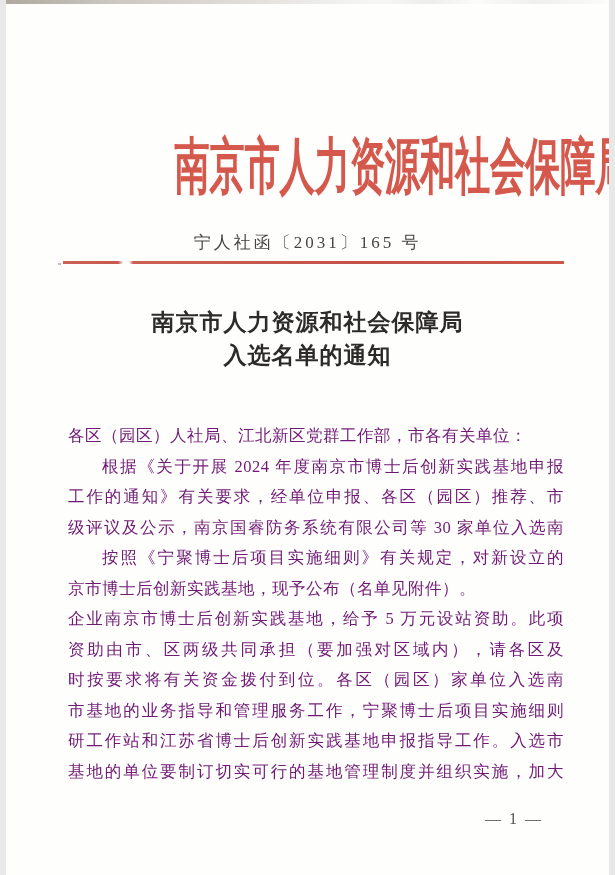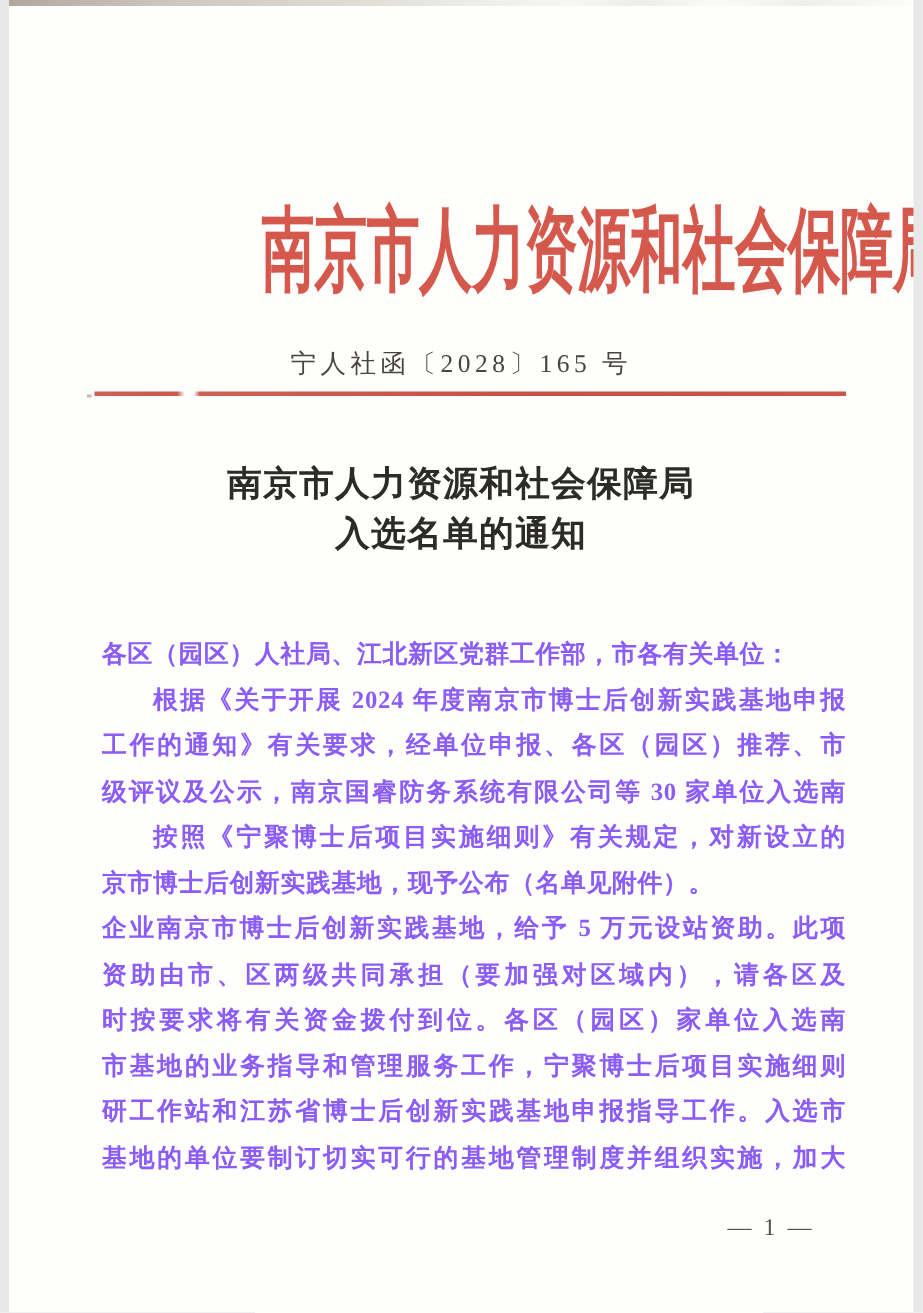--- a/index.html
+++ b/index.html
@@ -95,23 +95,22 @@
     color: #2c2b29;
     letter-spacing: 1px;
   }
   .body-text {
     position: absolute;
     top: 421px;
     left: 62px;
     width: 496px;
     font-size: 16.5px;
     line-height: 30.5px;
-    color: #8b5cf6;
+    color: #701a75;
     letter-spacing: 0.5px;
-    font-weight: bold;
   }
   .body-line {
     height: 30.5px;
     white-space: nowrap;
   }
   .body-line.fill {
     text-align: justify;
     text-align-last: justify;
     white-space: normal;
   }
@@ -133,21 +132,21 @@
 <body>
 
 <div class="page">
 
   <div class="scan-edge"></div>
 
   <div class="red-header">
     <span class="stretch">南京市人力资源和社会保障局</span>
   </div>
 
-  <div class="doc-number">宁人社函〔2028〕165 号</div>
+  <div class="doc-number">宁人社函〔2031〕165 号</div>
 
   <div class="red-rule"></div>
   <div class="rule-dot"></div>
 
   <div class="doc-title">
     <div>南京市人力资源和社会保障局</div>
     <div>入选名单的通知</div>
   </div>
 
   <div class="body-text">

